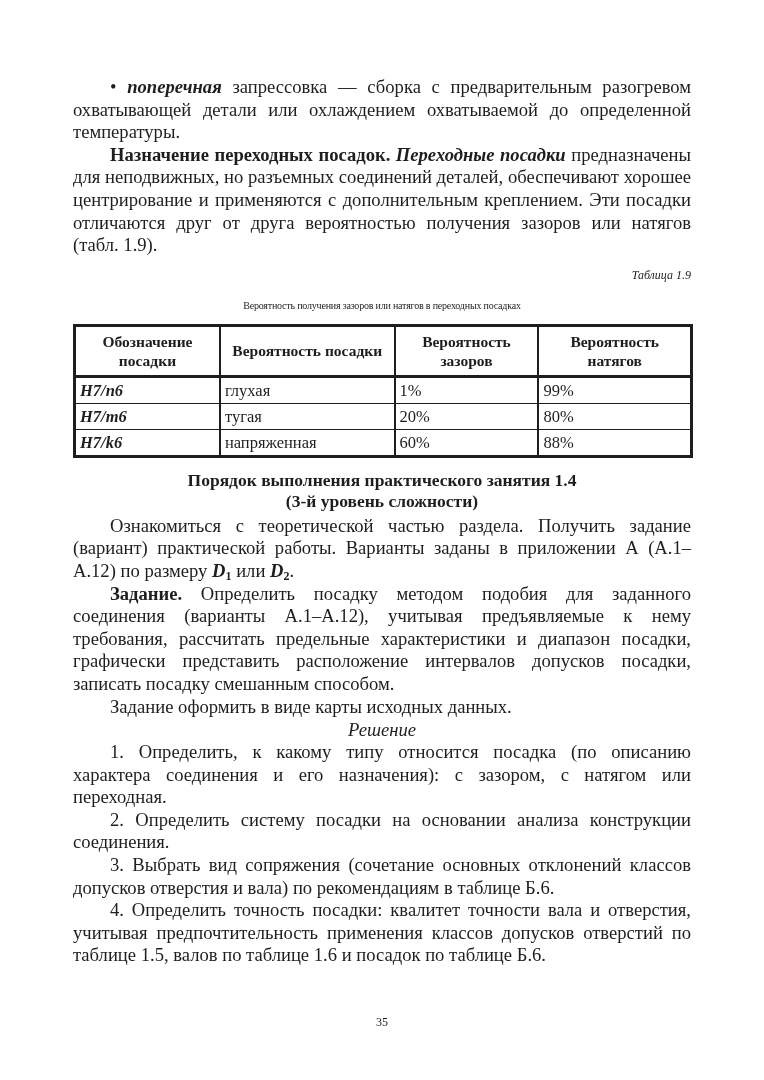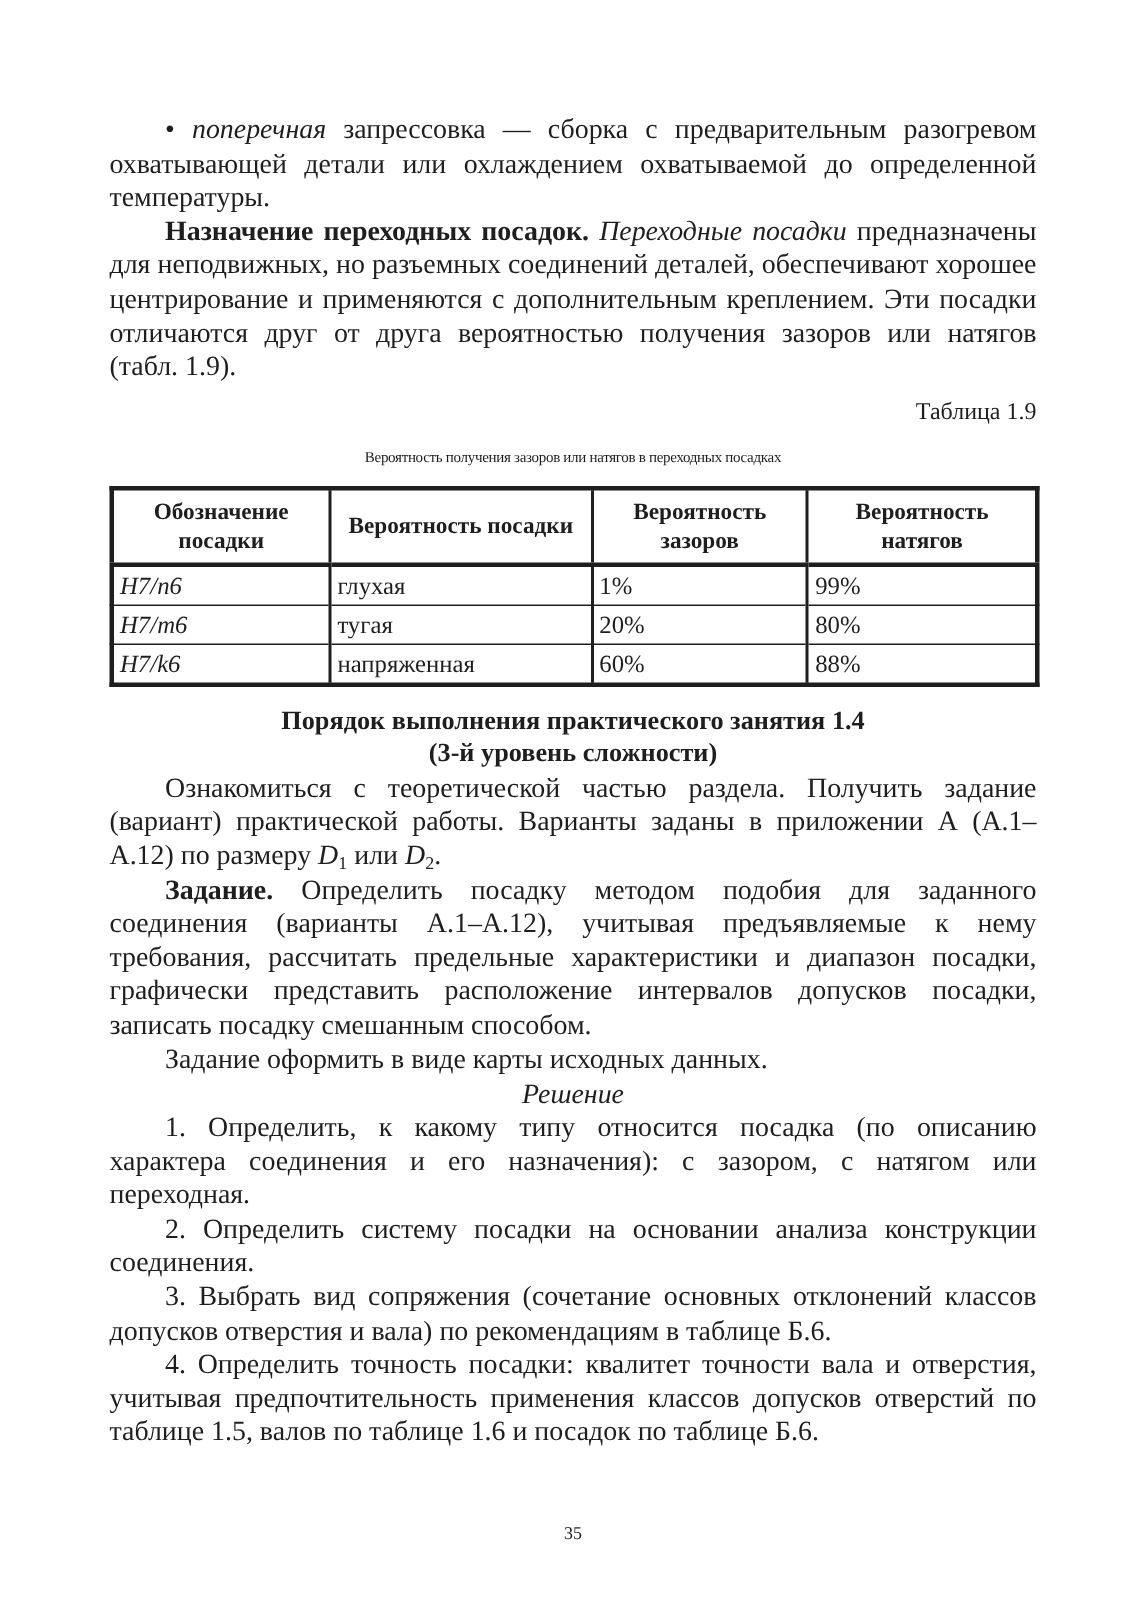--- a/index.html
+++ b/index.html
@@ -1,23 +1,23 @@
 <!DOCTYPE html>
 <html><head>
 <meta charset="utf-8">
 <style>
   html, body { margin:0; padding:0; background:#ffffff; }
   body { width:764px; height:1080px; position:relative; overflow:hidden;
          font-family:"Liberation Serif", "DejaVu Serif", serif; color:#1e1e1e; }
   .page { position:absolute; left:73px; top:76px; width:618px; }
   p { margin:0; font-size:18.6px; line-height:22.6px; text-align:justify; }
   p.indent { text-indent:37px; }
-  .it { font-style:italic; }
+  .it { font-style:italic;font-weight:bold; }
   .b { font-weight:bold; }
-  .table-label { text-align:right; font-size:16px; margin-top:8px; line-height:20px; }
+  .table-label { text-align:right; font-style:italic; font-size:12px; margin-top:8px; line-height:20px; }
   .table-caption { text-align:center; font-weight:normal; font-size:10px; margin-top:12px; line-height:18px; letter-spacing:-0.2px; }
   table { border-collapse:collapse; width:620px; margin-top:9px; margin-left:0; font-size:16.5px; }
   th, td { border:1px solid #1e1e1e; padding:0 4px; }
   table { border:3px solid #1e1e1e; }
   th { font-weight:bold; font-size:15.5px; line-height:19px; height:48px; text-align:center; border-bottom:3px solid #1e1e1e; }
   td { height:25px; line-height:25px; text-align:left; }
   th.c1, td.c1 { width:137px; }
   th.c2, td.c2 { width:168px; }
   th.c3, td.c3 { width:136px; }
   th.c4, td.c4 { width:145px; }

